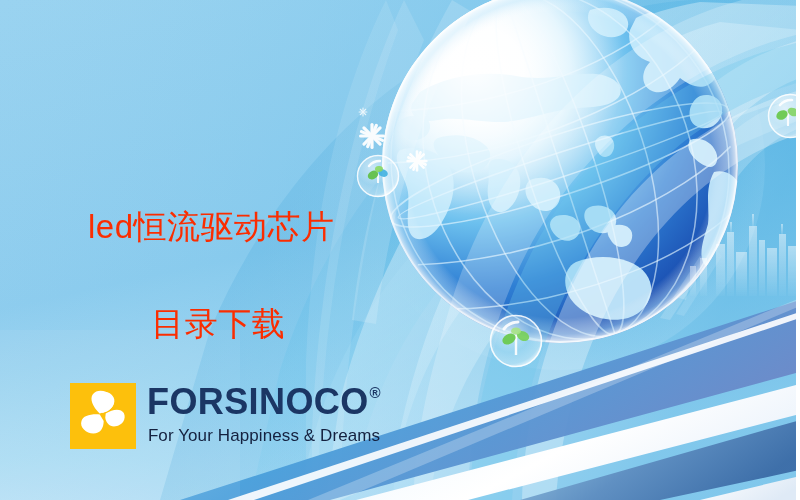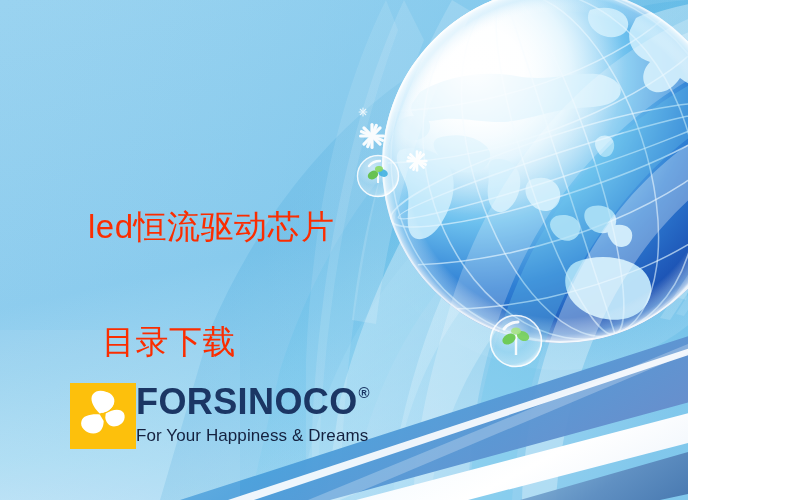--- a/index.html
+++ b/index.html
@@ -6,24 +6,25 @@
     margin: 0;
     padding: 0;
     background: #ffffff;
   }
   body {
     font-family: "Liberation Sans", sans-serif;
   }
 
   #banner {
     position: relative;
-    width: 688px;
+    width: 796px;
     height: 500px;
     overflow: hidden;
     background: #96d0ef;
+    text-align: center;
   }
 
   #banner svg.layer {
     position: absolute;
     left: 0;
     top: 0;
     width: 800px;
     height: 500px;
     display: block;
   }
@@ -41,21 +42,21 @@
   .headline .line {
     font-family: "Liberation Sans", "DejaVu Sans", sans-serif;
     font-size: 33px;
     font-weight: 400;
     letter-spacing: 0.5px;
     color: #fb2d00;
     margin: 0;
   }
   .headline .line2 {
     padding-left: 14px;
-    margin-top: 29px;
+    margin-top: 11px;
   }
 
   
   .logo-lockup {
     position: absolute;
     left: 70px;
     top: 383px;
     z-index: 40;
     display: flex;
     align-items: flex-start;
@@ -63,20 +64,21 @@
   .logo-mark {
     width: 66px;
     height: 66px;
     background: #fdc00c;
     position: relative;
     flex: 0 0 auto;
   }
   .logo-mark svg { display: block; width: 66px; height: 66px; }
 
   .logo-text {
+    margin-left: 11px;
     display: flex;
     flex-direction: column;
     justify-content: flex-start;
     padding-top: 1px;
   }
   .logo-word {
     font-family: "Liberation Sans", sans-serif;
     font-weight: bold;
     font-size: 36px;
     letter-spacing: 0.4px;

